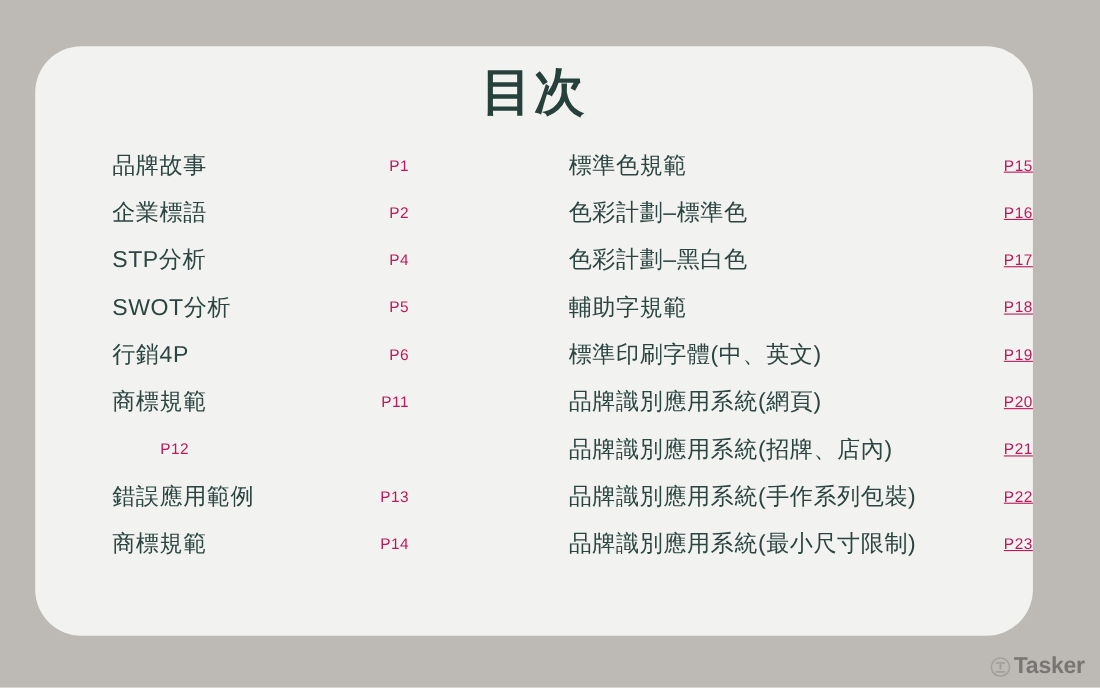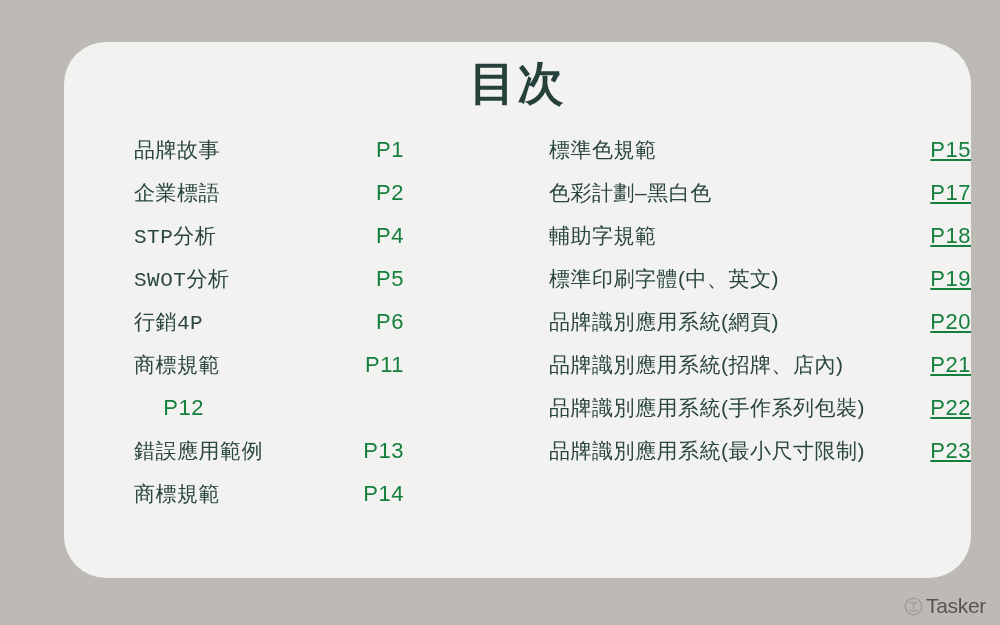--- a/index.html
+++ b/index.html
@@ -12,21 +12,21 @@
 
   body {
     background:#bdb9b4;
     font-family:"Liberation Sans", sans-serif;
     position:relative;
   }
 
   
   #slide-card {
     position:absolute;
-    left:64px;
+    left:32px;
     top:42px;
     width:907px;
     height:536px;
     background:#f2f2f0;
     border-radius:42px;
   }
 
   
   #page-title {
     position:absolute;
@@ -65,50 +65,50 @@
     white-space:nowrap;
   }
 
   .toc-label {
     font-size:21px;
     color:#2b4642;
     letter-spacing:0.5px;
   }
 
   .toc-page {
-    font-size:22px;
-    color:#15803d;
+    font-size:14px;
+    color:#be185d;
     letter-spacing:0.5px;
   }
 
   
   #toc-column-left .toc-row { padding-left:0; }
-  #toc-column-left .toc-label { width:200px;font-family:Liberation Mono, monospace; }
+  #toc-column-left .toc-label { width:200px; }
   #toc-column-left .toc-page  { width:70px; text-align:right; }
 
   
   #toc-column-right .toc-row { justify-content:flex-start;align-items:center; }
   #toc-column-right .toc-label { flex:0 0 auto; }
   #toc-column-right .toc-page  { margin-left:auto; padding-left:10px;text-decoration:underline; }
 
   
   #watermark {
     position:absolute;
     right:14px;
     bottom:7px;
     display:flex;
     align-items:center;
     gap:3px;
     opacity:0.55;
   }
   #watermark-logo-icon { display:block; width:19px; height:19px; }
   #watermark-label {
     font-size:21px;
-    font-weight:400;
-    color:#000000;
+    font-weight:700;
+    color:#404040;
     letter-spacing:-0.3px;
   }
 </style>
 </head>
 <body>
 
 <div id="slide-card">
 
   <div id="page-title">目次</div>
 
@@ -149,20 +149,24 @@
       <div class="toc-row">
         <span class="toc-label">商標規範</span>
         <span class="toc-page">P14</span>
       </div>
     </div>
 
     <div class="toc-column" id="toc-column-right">
       <div class="toc-row">
         <span class="toc-label">標準色規範</span>
         <span class="toc-page">P15</span>
+      </div>
+      <div class="toc-row">
+        <span class="toc-label">色彩計劃–標準色</span>
+        <span class="toc-page">P16</span>
       </div>
       <div class="toc-row">
         <span class="toc-label">色彩計劃–黑白色</span>
         <span class="toc-page">P17</span>
       </div>
       <div class="toc-row">
         <span class="toc-label">輔助字規範</span>
         <span class="toc-page">P18</span>
       </div>
       <div class="toc-row">

